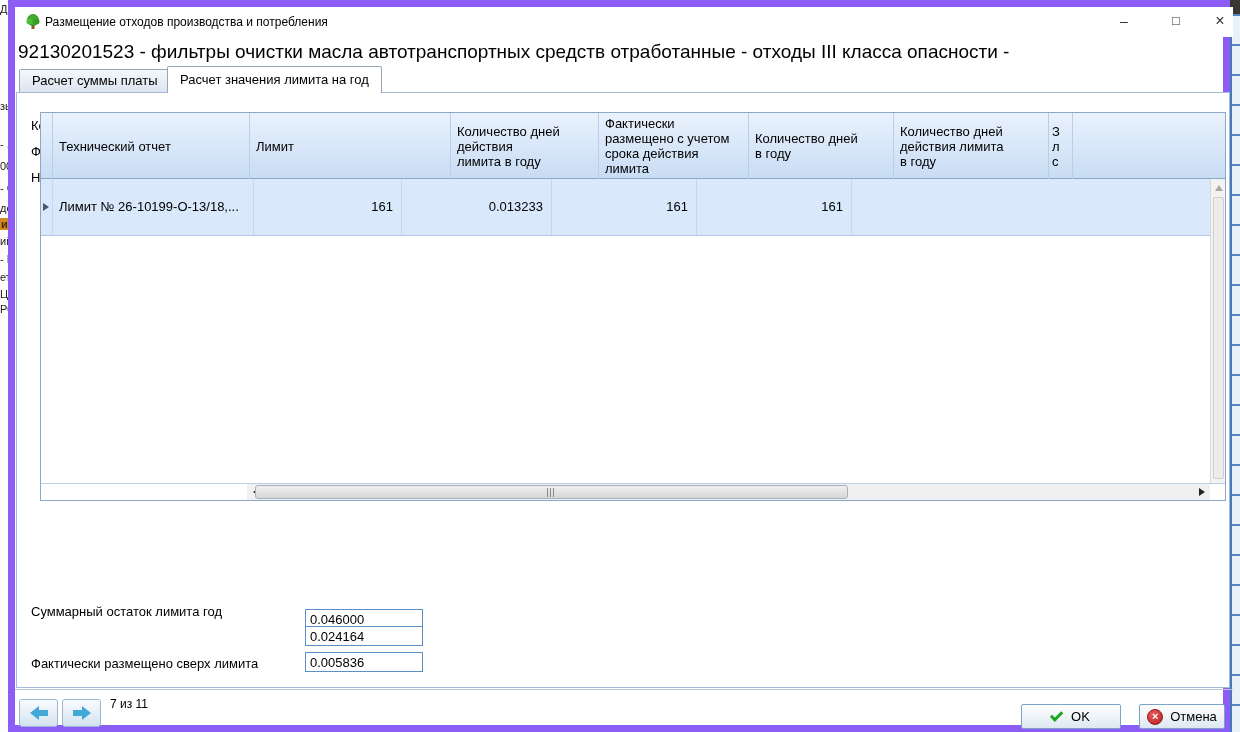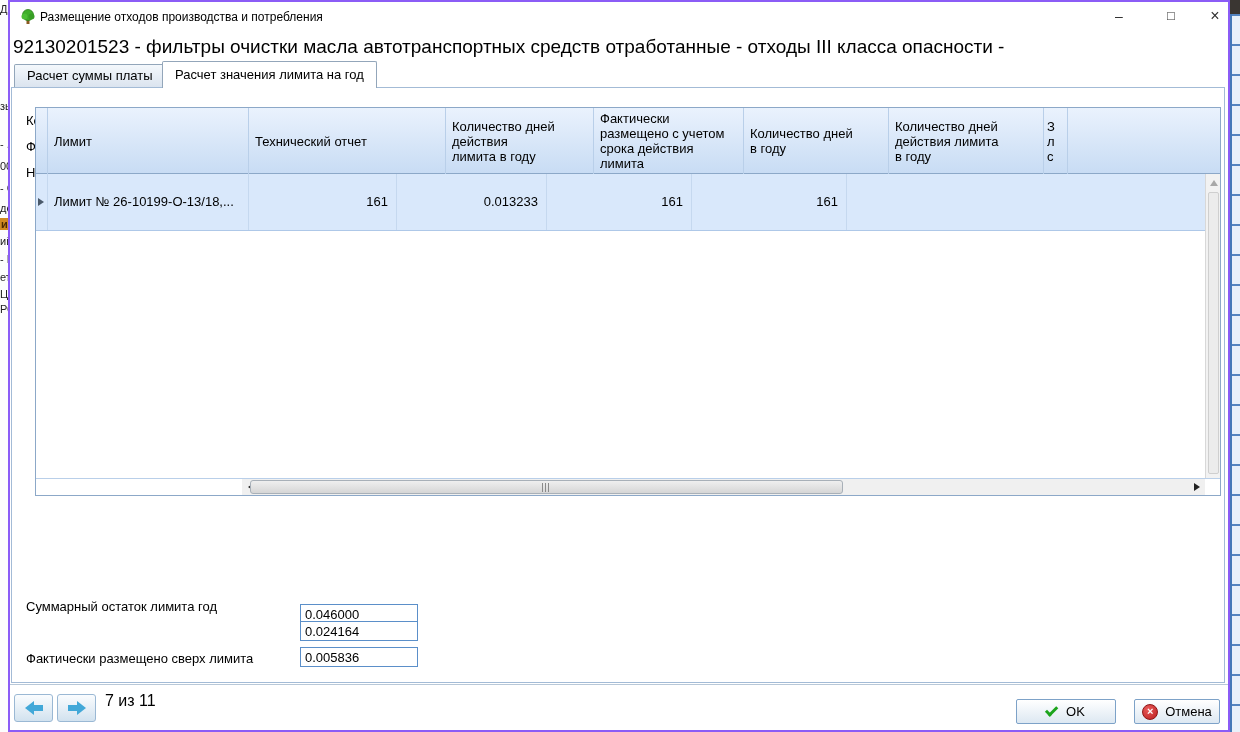--- a/index.html
+++ b/index.html
@@ -11,21 +11,21 @@
   #left-strip { left:0; top:0; width:10px; height:732px; background:#fdfdfd; overflow:hidden; }
   .frag { position:absolute; left:0; font-size:11px; color:#222; white-space:nowrap; }
   .frag.hl { background:#d08a20; color:#4a2c00; font-weight:bold; padding:0 1px; }
   #right-strip { left:1230px; top:14px; width:10px; height:718px;
                  background:repeating-linear-gradient(180deg,#5585c0 0 2px,#e8f1fa 2px 30px);
                  border-left:2px solid #4579b8; }
   #right-strip-top { left:1230px; top:0; width:10px; height:14px; background:#3a3632; }
 
   
   #dialog { left:8px; top:0; width:1222px; height:732px; background:#fff;
-            border:2px solid #8b5cf6; }
+            border:7px solid #8b5cf6; }
 
   #title-bar { left:0; top:0; width:1218px; height:30px; background:#fff; }
   #title-text { left:30px; top:8px; font-size:12px; }
   .winbtn { position:absolute; top:2px; width:34px; height:24px; text-align:center;
             font-size:14px; color:#333; line-height:24px; cursor:default; }
   #btn-min   { left:1092px; }
   #btn-max   { left:1144px; font-size:13px; }
   #btn-close { left:1188px; font-size:16px; }
 
   #subtitle { left:3px; top:34px; font-size:19px; }
@@ -94,21 +94,21 @@
   .navbtn { position:absolute; top:692px; width:39px; height:28px; border:1px solid #9ab8d4;
             border-radius:3px; background:linear-gradient(#fafcfe,#d2e2ef); display:flex;
             align-items:center; justify-content:center; }
   #nav-prev { left:4px; } #nav-next { left:47px; }
   .barrow { display:flex; align-items:center; }
   .barrow .shaft { width:9px; height:6px; background:#42a8d8; }
   .barrow .head-l { width:0; height:0; border-top:7px solid transparent; border-bottom:7px solid transparent;
                     border-right:9px solid #42a8d8; }
   .barrow .head-r { width:0; height:0; border-top:7px solid transparent; border-bottom:7px solid transparent;
                     border-left:9px solid #42a8d8; }
-  #pager-text { left:95px; top:690px; font-size:16px; }
+  #pager-text { left:95px; top:690px; font-size:12px; }
   .actbtn { position:absolute; top:697px; height:25px; border:1px solid #7da2c8; border-radius:2px;
             background:linear-gradient(#ffffff,#dde8f2); display:flex; align-items:center;
             justify-content:center; gap:7px; font-size:13px; }
   #ok-btn { left:1006px; width:100px; }
   #cancel-btn { left:1124px; width:86px; }
   .check-icon { width:12px; height:7px; border-left:3px solid #1ca41c; border-bottom:3px solid #1ca41c;
                 transform:rotate(-45deg) translateY(-2px); }
   .cancel-icon { width:16px; height:16px; border-radius:50%; background:radial-gradient(circle at 35% 30%,#e85a5a,#bc1f1f);
                  border:1px solid #8e1616; color:#fff; font-size:11px; font-weight:bold;
                  display:flex; align-items:center; justify-content:center; line-height:1; }
@@ -158,22 +158,22 @@
   <span class="flabel" style="left:16px;top:111px">Количество дней в расчетном году</span>
   <input class="finput" style="left: 290px; top: 107px;" value="365.">
   <span class="flabel" style="left:16px;top:137px">Фактически размещено в отчетном периоде</span>
   <input class="finput" style="left: 290px; top: 133px;" value="0.030000">
   <span class="flabel" style="left:16px;top:163px">Неразрешенное размещение</span>
   <input class="finput" style="left: 290px; top: 159px;" value="0">
 
   <div class="abs" id="grid">
     <div id="grid-header">
       <div class="hcell" style="width:12px;padding:0"></div>
+      <div class="hcell" style="width:197px">Технический отчет</div>
       <div class="hcell" style="width:201px">Лимит</div>
-      <div class="hcell" style="width:197px">Технический отчет</div>
       <div class="hcell" style="width:148px">Количество дней
 действия
 лимита в году</div>
       <div class="hcell" style="width:150px">Фактически
 размещено с учетом
 срока действия
 лимита</div>
       <div class="hcell" style="width:145px">Количество дней
 в году</div>
       <div class="hcell" style="width:155px">Количество дней

